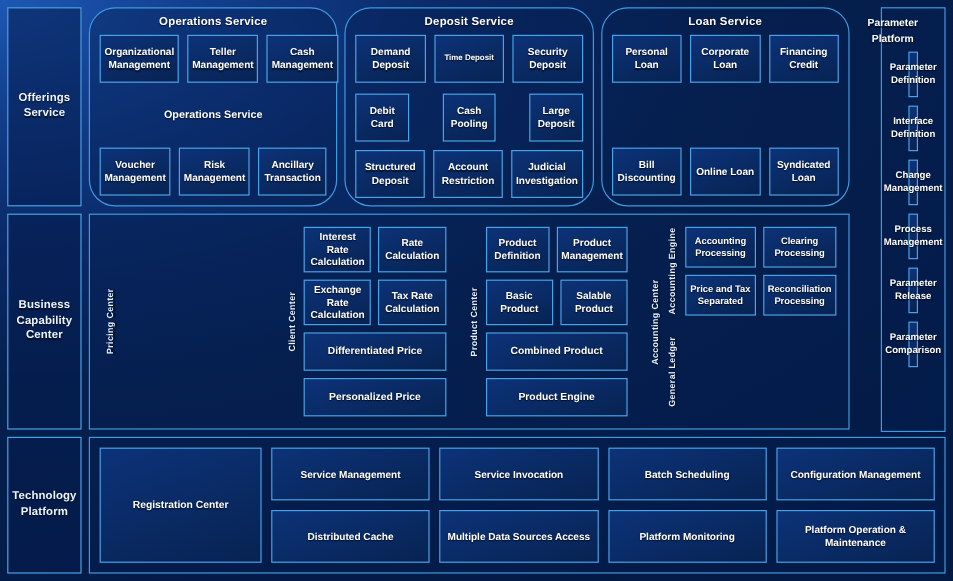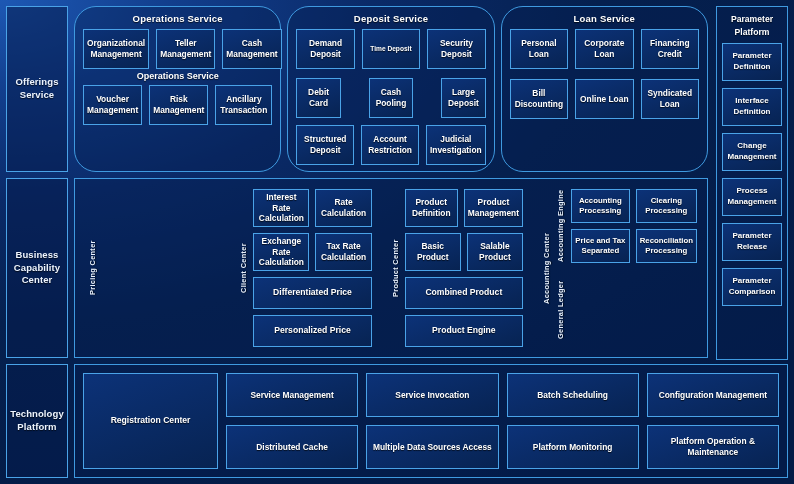--- a/index.html
+++ b/index.html
@@ -51,28 +51,28 @@
     box-sizing:border-box;padding:2px 3px;
     text-shadow:0 1px 1px rgba(0,0,0,.75);
   }
   .cell.small{font-size:6.6px;}
   .cell.wide{font-size:8.6px;}
 
   
   #row1{height:166px;}
   .svc{flex:1;display:flex;flex-direction:column;min-width:0;border-radius:22px;}
   .svc .gridwrap{flex:1;padding:0 8px 8px;display:flex;flex-direction:column;
-    justify-content:flex-start;box-sizing:border-box;}
+    justify-content:space-between;box-sizing:border-box;}
   .g3{display:grid;grid-template-columns:repeat(3,1fr);gap:7px;}
   .g3 .cell{height:40px;}
   .midcap{text-align:center;color:#ffffff;font-size:9px;font-weight:bold;
     padding:2px 0 4px;text-shadow:0 1px 1px rgba(0,0,0,.7);}
   .spacer{height:10px;}
-  #paramcol{width:72px;flex:0 0 74px;display:flex;flex-direction:column;
-    align-items:flex-end;padding:4px 5px 5px;box-sizing:border-box;}
+  #paramcol{width:54px;flex:0 0 74px;display:flex;flex-direction:column;
+    align-items:flex-end;padding:4px 22px 5px;box-sizing:border-box;}
   #paramcol .ptitle{color:#fff;font-size:8.6px;font-weight:bold;text-align:center;
     line-height:1.5;padding:2px 0 4px;text-shadow:0 1px 1px rgba(0,0,0,.7);}
   #paramcol .cell{width:100%;height:38px;margin-bottom:7px;font-size:8px;}
 
   
   #row2{height:180px;}
   .bcc-groups{flex:1;display:flex;gap:6px;min-width:0;}
   .bgroup{flex:1;display:flex;min-width:0;padding:5px;box-sizing:border-box;}
   .bgroup .inner{flex:1;display:flex;flex-direction:column;gap:6px;min-width:0;
      padding-left:3px;}

